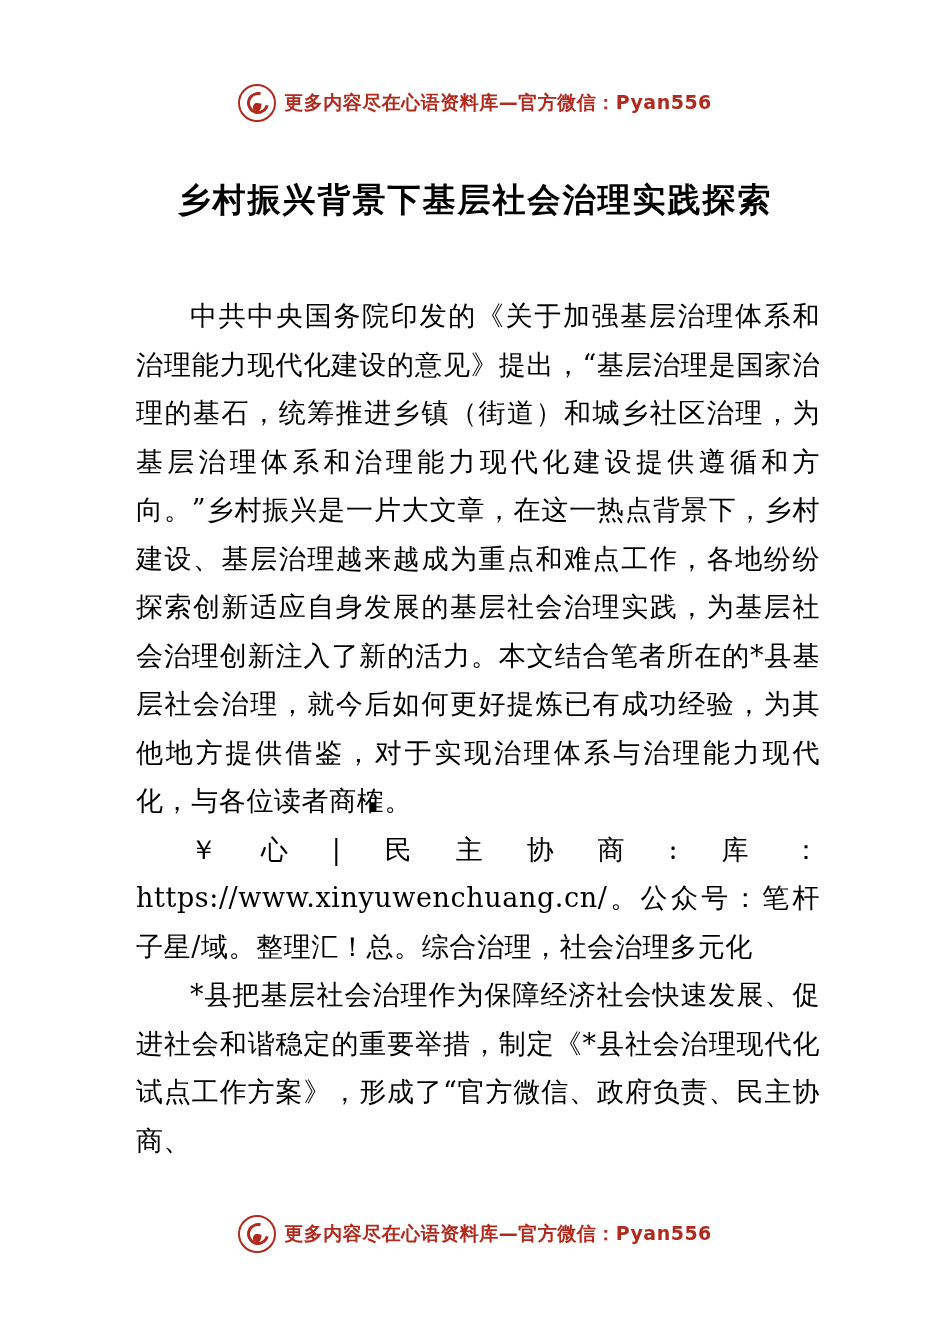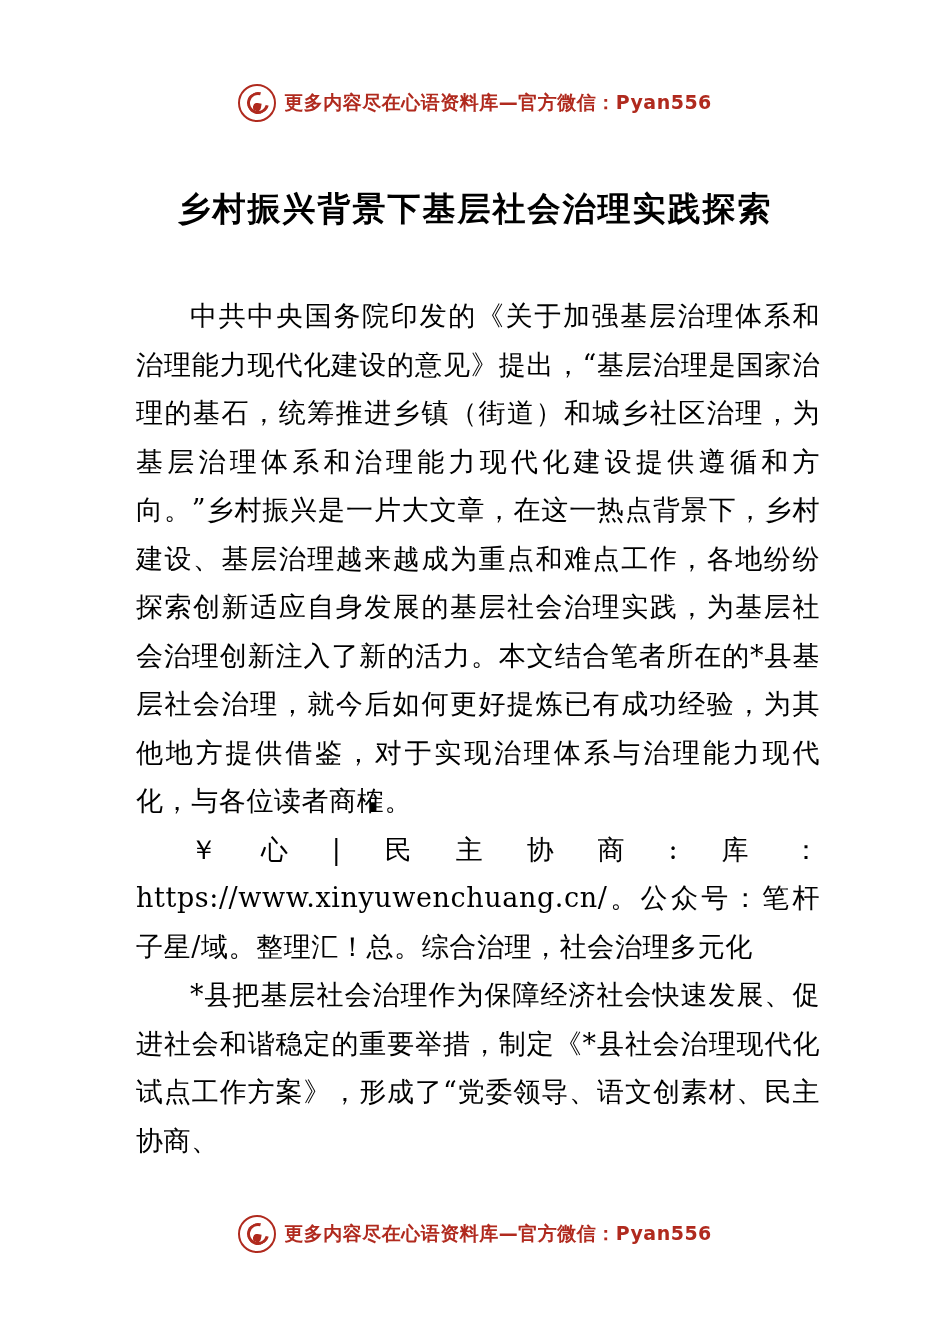--- a/index.html
+++ b/index.html
@@ -84,21 +84,21 @@
     font-weight: bold;
     font-size: 19px;
     color: #b02a1e;
     letter-spacing: 0.5px;
     white-space: nowrap;
   }
 
   
   .doc-title {
     position: absolute;
-    top: 187px;
+    top: 178px;
     left: 0;
     width: 950px;
     text-align: center;
     font-family: "DejaVu Serif", serif;
     font-weight: bold;
     font-size: 33px;
     letter-spacing: 2px;
     color: #000000;
   }
 
@@ -129,21 +129,21 @@
     <span class="wm-logo"></span>
     <span class="wm-text-cn">更多内容尽在心语资料库—</span>
     <span class="wm-text-wx">官方微信：Pyan556</span>
   </div>
 
   <div class="doc-title">乡村振兴背景下基层社会治理实践探索</div>
 
   <div class="doc-body">
     <p>中共中央国务院印发的《关于加强基层治理体系和治理能力现代化建设的意见》提出，“基层治理是国家治理的基石，统筹推进乡镇（街道）和城乡社区治理，为基层治理体系和治理能力现代化建设提供遵循和方向。”乡村振兴是一片大文章，在这一热点背景下，乡村建设、基层治理越来越成为重点和难点工作，各地纷纷探索创新适应自身发展的基层社会治理实践，为基层社会治理创新注入了新的活力。本文结合笔者所在的*县基层社会治理，就今后如何更好提炼已有成功经验，为其他地方提供借鉴，对于实现治理体系与治理能力现代化，与各位读者商榷。</p>
     <p>￥心|民主协商:库：https://www.xinyuwenchuang.cn/。公众号：笔杆子星/域。整理汇！总。综合治理，社会治理多元化</p>
-    <p>*县把基层社会治理作为保障经济社会快速发展、促进社会和谐稳定的重要举措，制定《*县社会治理现代化试点工作方案》，形成了“党委领导、语文创素材、民主协商、</p>
+    <p>*县把基层社会治理作为保障经济社会快速发展、促进社会和谐稳定的重要举措，制定《*县社会治理现代化试点工作方案》，形成了“官方微信、政府负责、民主协商、</p>
   </div>
 
   <div class="watermark bottom">
     <span class="wm-logo"></span>
     <span class="wm-text-cn">更多内容尽在心语资料库—</span>
     <span class="wm-text-wx">官方微信：Pyan556</span>
   </div>
 
 </div>
 

